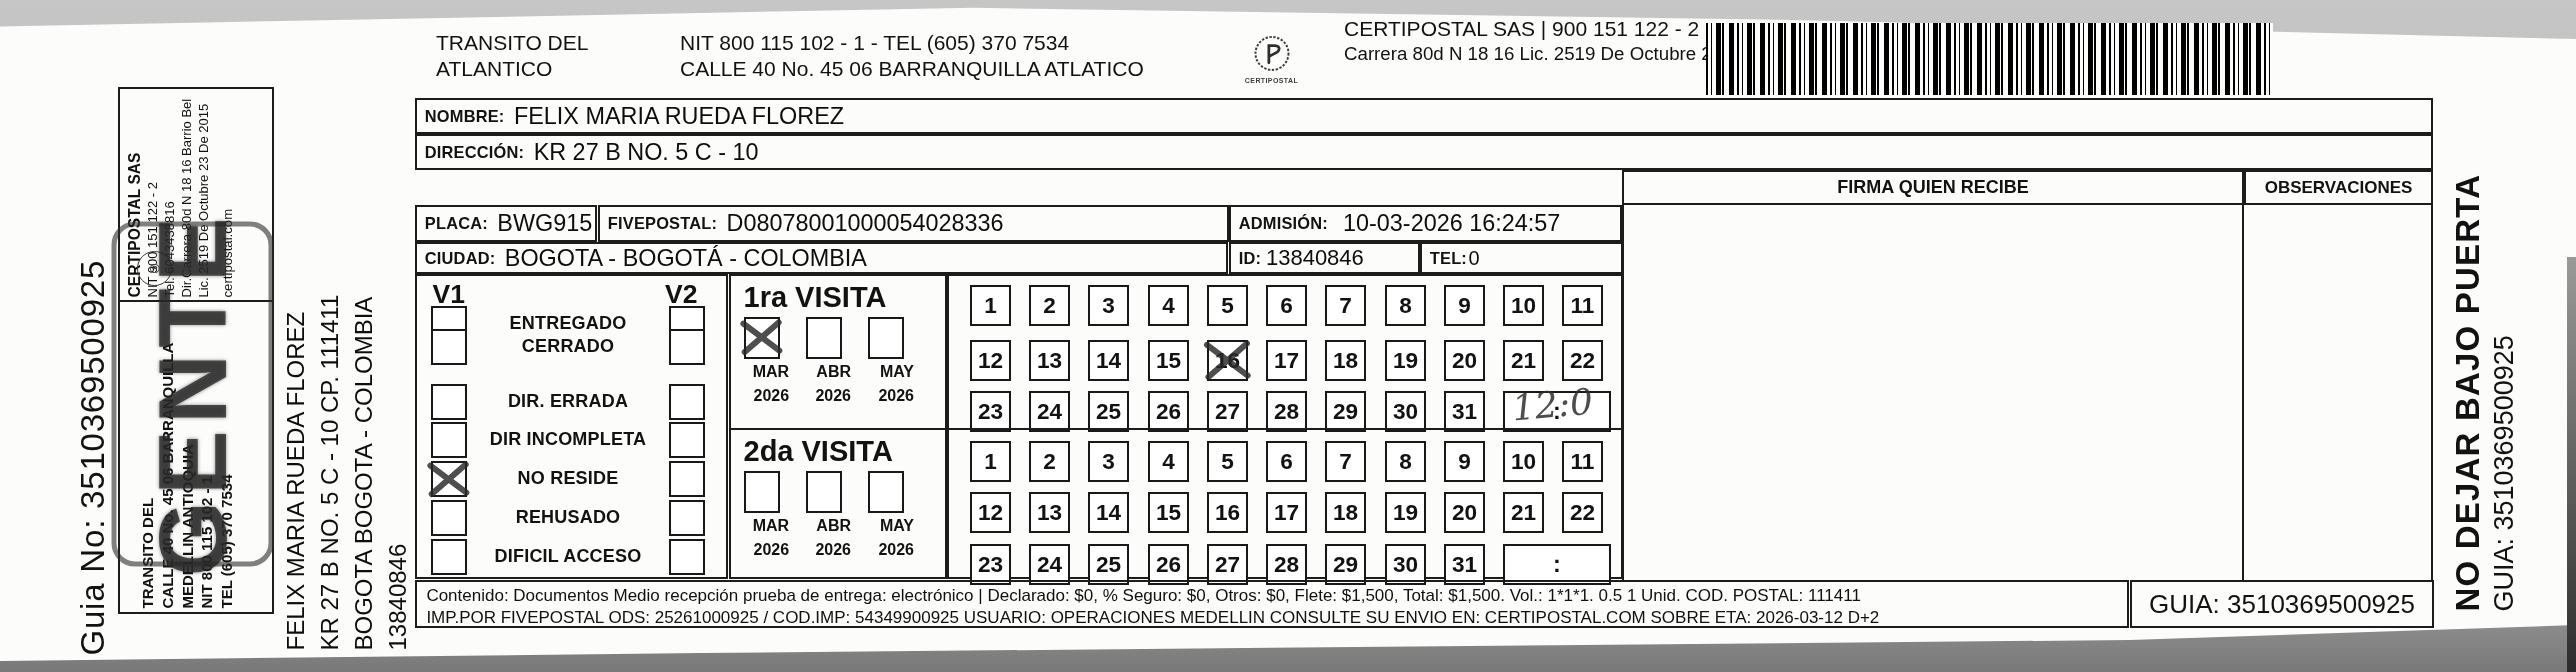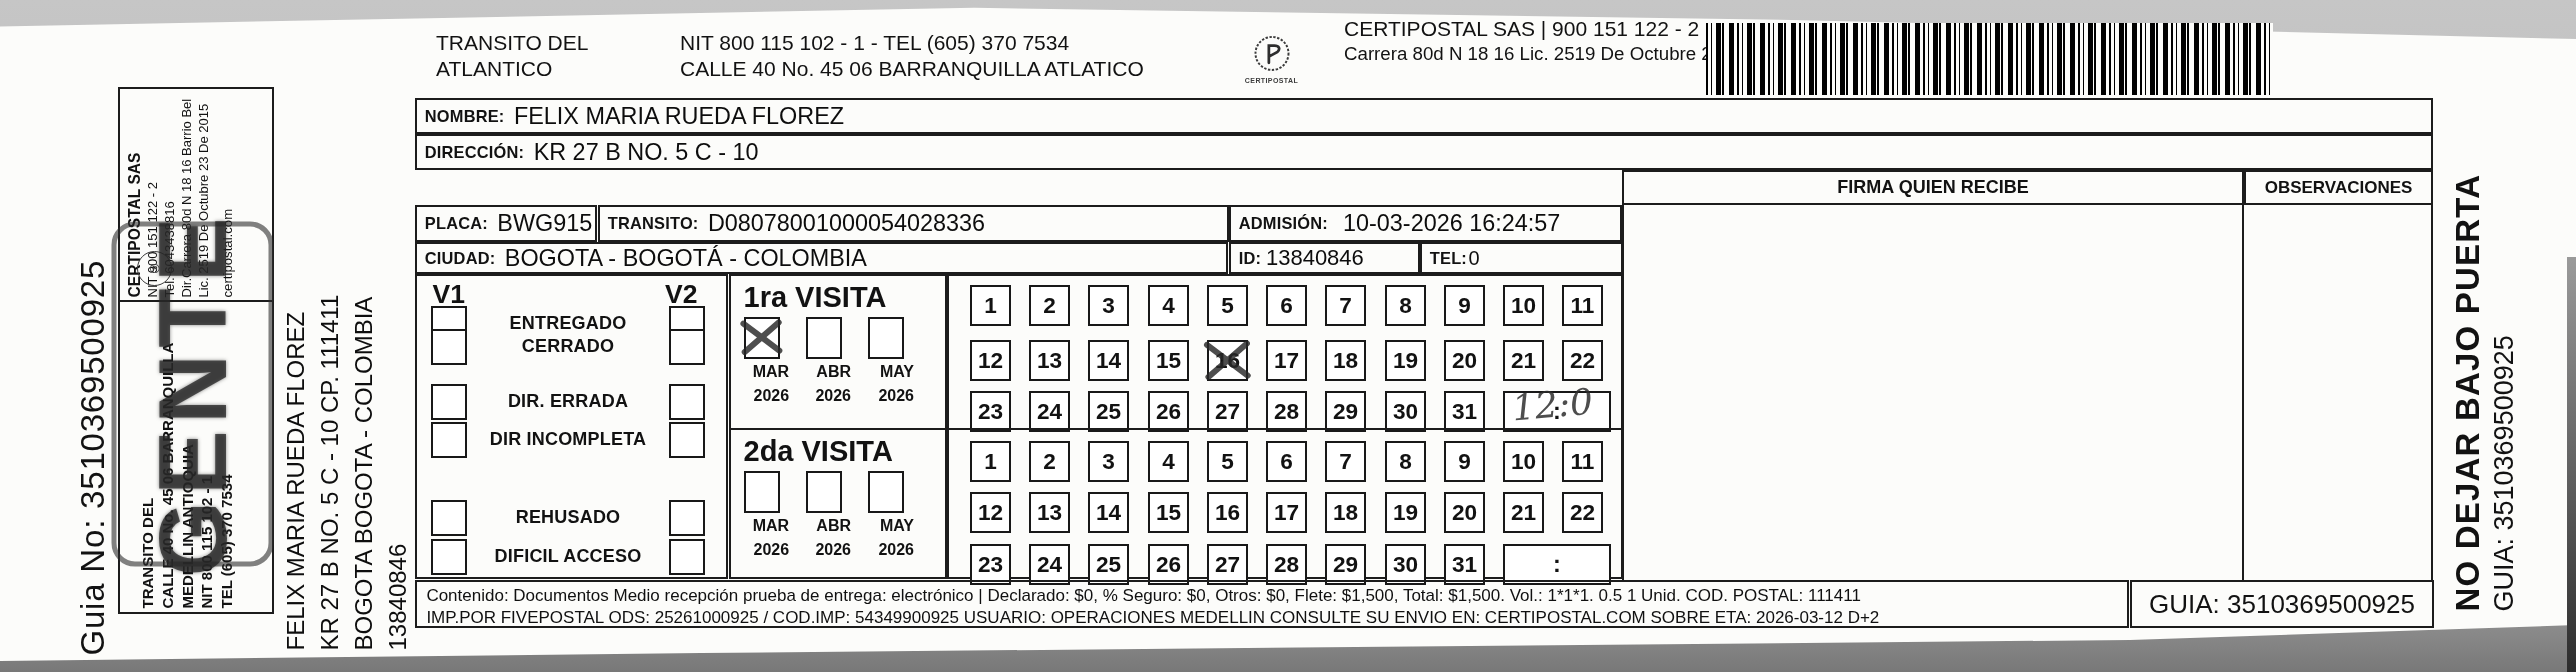--- a/index.html
+++ b/index.html
@@ -116,21 +116,21 @@
     <span class="fvalue">KR 27 B NO. 5 C - 10</span>
   </div>
   <div class="cell centered" style="left:1622px;top:170px;width:622px;height:35px;z-index:3;font-size:18px;font-weight:700;">FIRMA QUIEN RECIBE</div>
   <div class="cell centered" style="left:2244px;top:170px;width:189px;height:35px;z-index:3;font-size:17px;font-weight:700;">OBSERVACIONES</div>
 
   <div class="cell" style="left:415px;top:205px;width:182px;height:37px;z-index:3;">
     <span class="flabel">PLACA:</span>
     <span class="fvalue">BWG915</span>
   </div>
   <div class="cell" style="left:598px;top:205px;width:631px;height:37px;z-index:3;">
-    <span class="flabel">TRANSITO:</span>
+    <span class="flabel">FIVEPOSTAL:</span>
     <span class="fvalue">D08078001000054028336</span>
   </div>
   <div class="cell" style="left:1229px;top:205px;width:393px;height:37px;z-index:3;gap:15px;">
     <span class="flabel">ADMISIÓN:</span>
     <span class="fvalue">10-03-2026 16:24:57</span>
   </div>
 
   <div class="cell" style="left:415px;top:242px;width:813px;height:32px;z-index:3;">
     <span class="flabel">CIUDAD:</span>
     <span class="fvalue">BOGOTA - BOGOTÁ - COLOMBIA</span>
@@ -163,20 +163,26 @@
         </div>
         <div class="check-row" style="top: 108px;">
           <div class="cb v1cb"></div>
           <div class="check-label">DIR. ERRADA</div>
           <div class="cb v2cb"></div>
         </div>
         <div class="check-row" style="top: 146px;">
           <div class="cb v1cb"></div>
           <div class="check-label">DIR INCOMPLETA</div>
           <div class="cb v2cb"></div>
+        </div>
+        <div class="check-row" style="top: 185px;">
+          <div class="cb v1cb"></div>
+          <div class="check-label">NO RESIDE</div>
+          <div class="cb v2cb"></div>
+          <div class="handx" style="left: 9.4px; top: -4.7px; width: 45px; height: 45px;"></div>
         </div>
         <div class="check-row" style="top: 224px;">
           <div class="cb v1cb"></div>
           <div class="check-label">REHUSADO</div>
           <div class="cb v2cb"></div>
         </div>
         <div class="check-row" style="top: 263px;">
           <div class="cb v1cb"></div>
           <div class="check-label">DIFICIL ACCESO</div>
           <div class="cb v2cb"></div>

